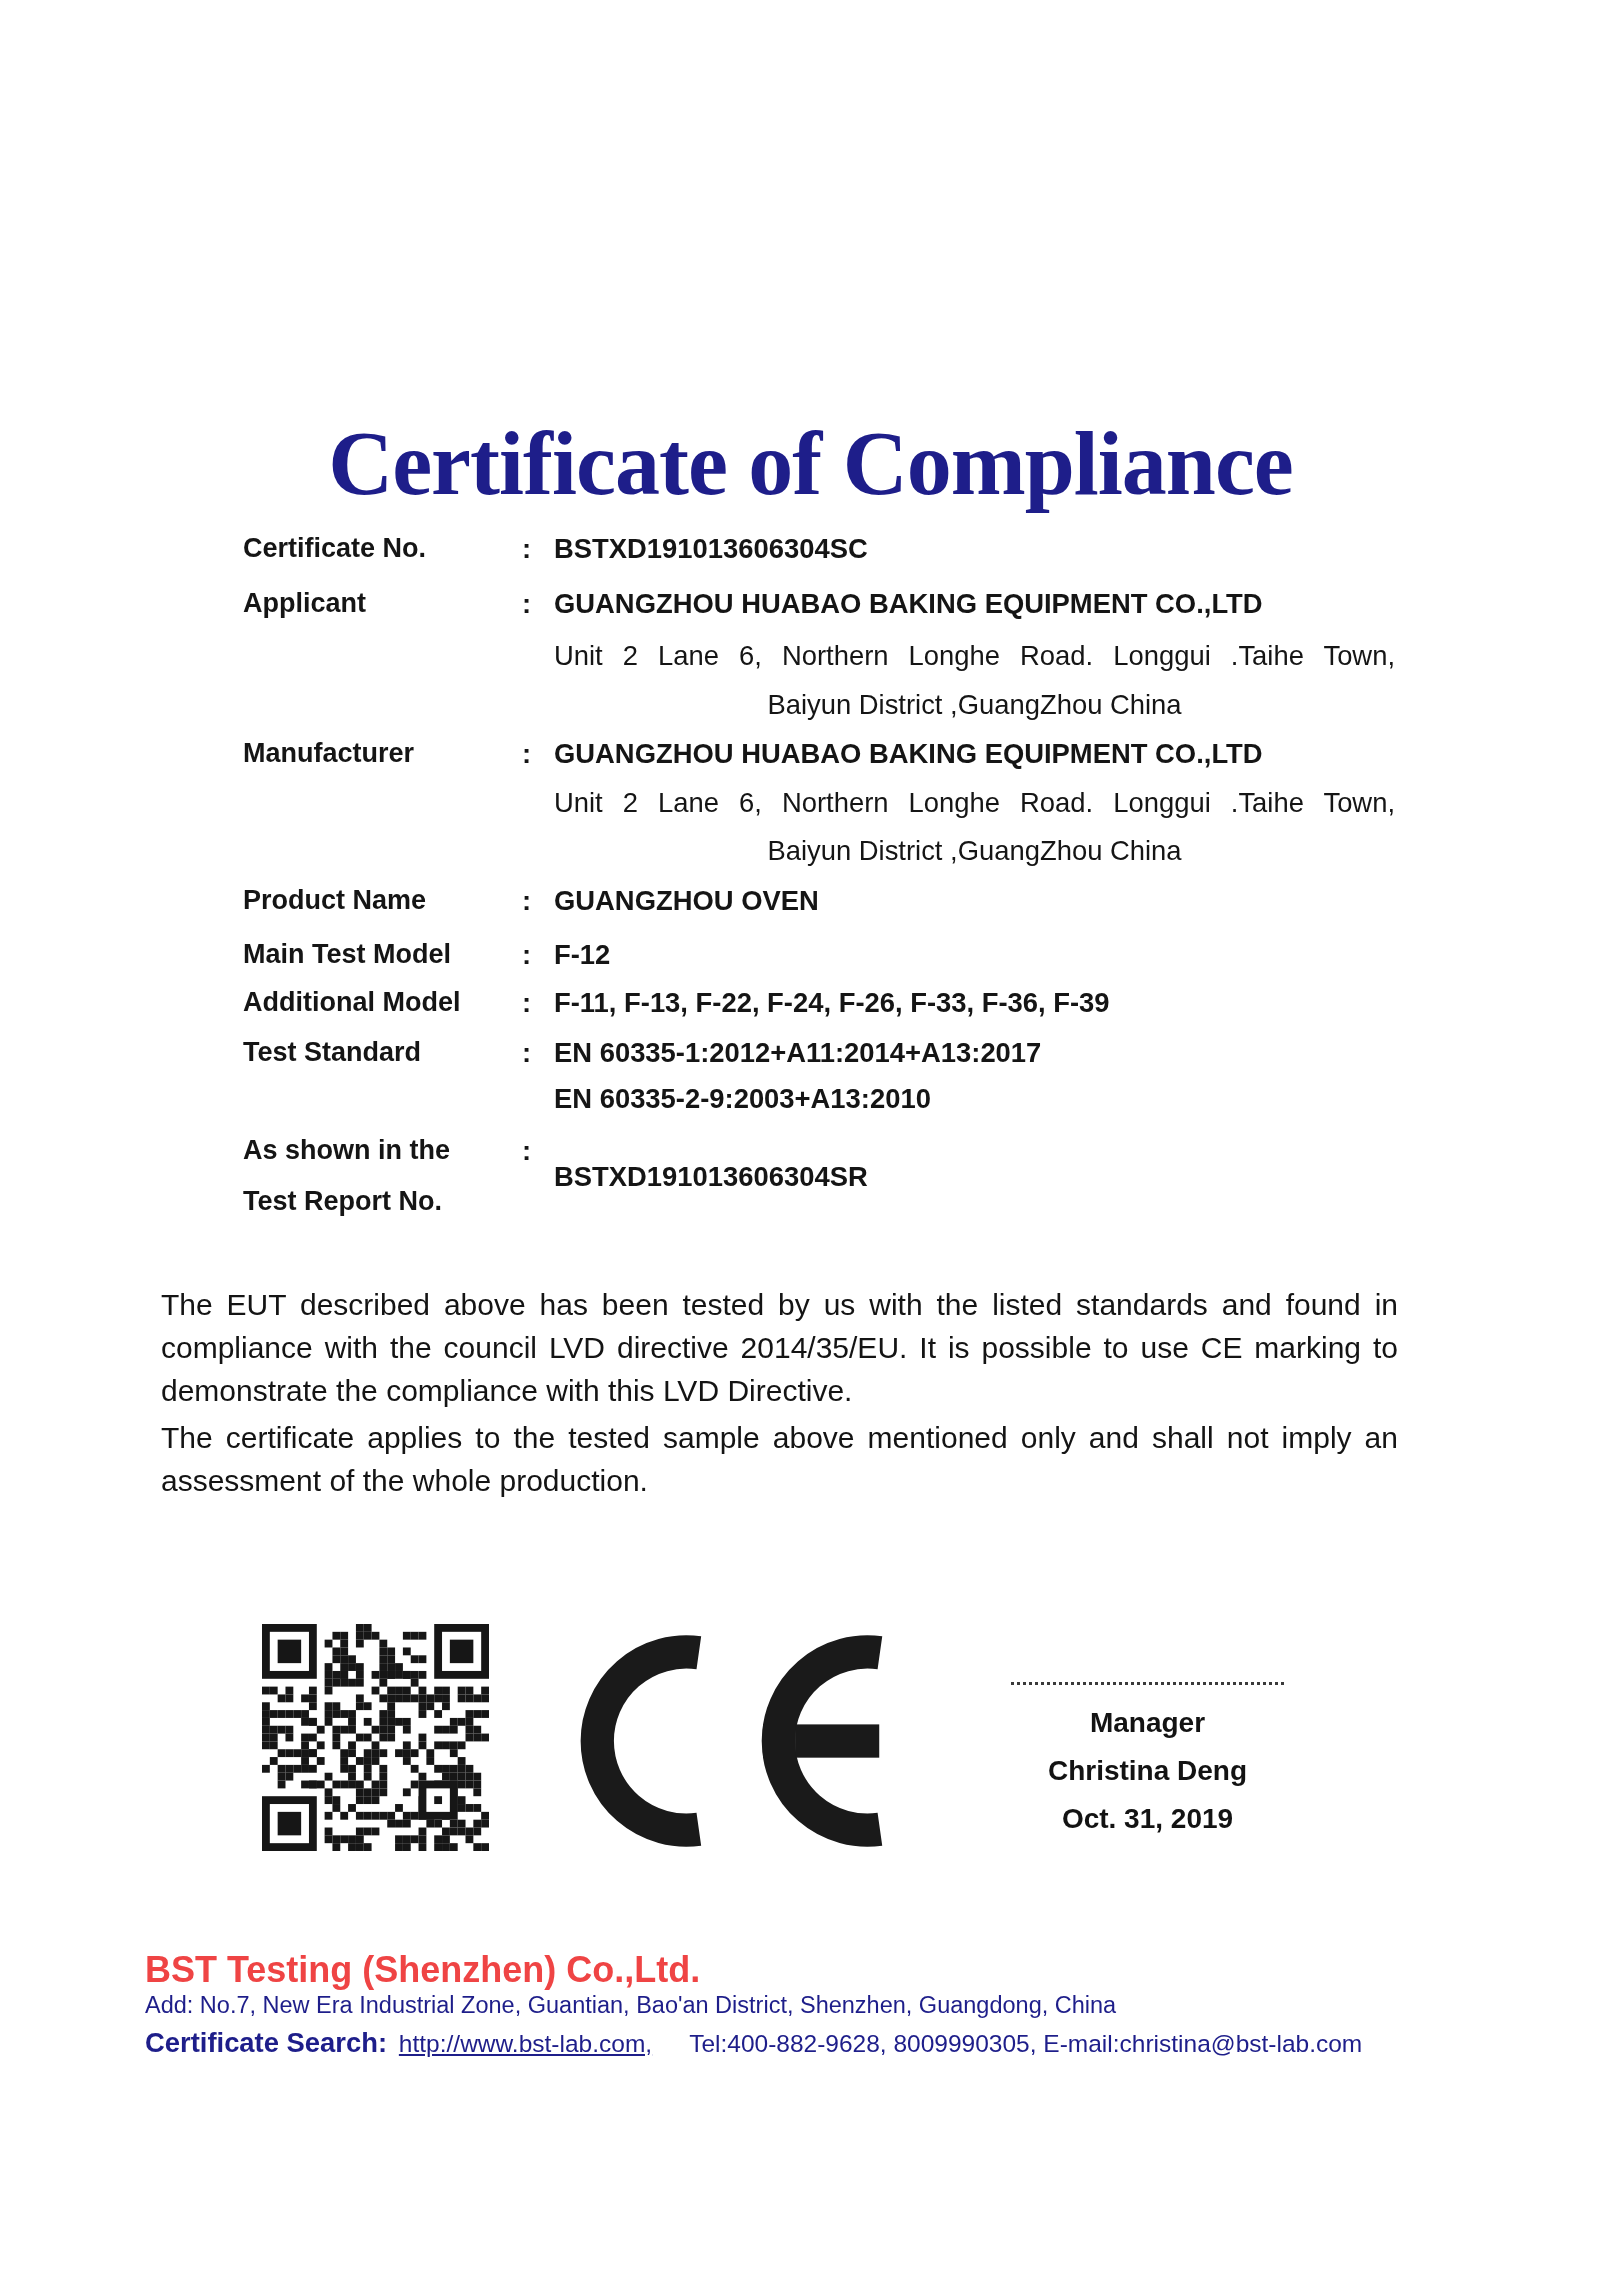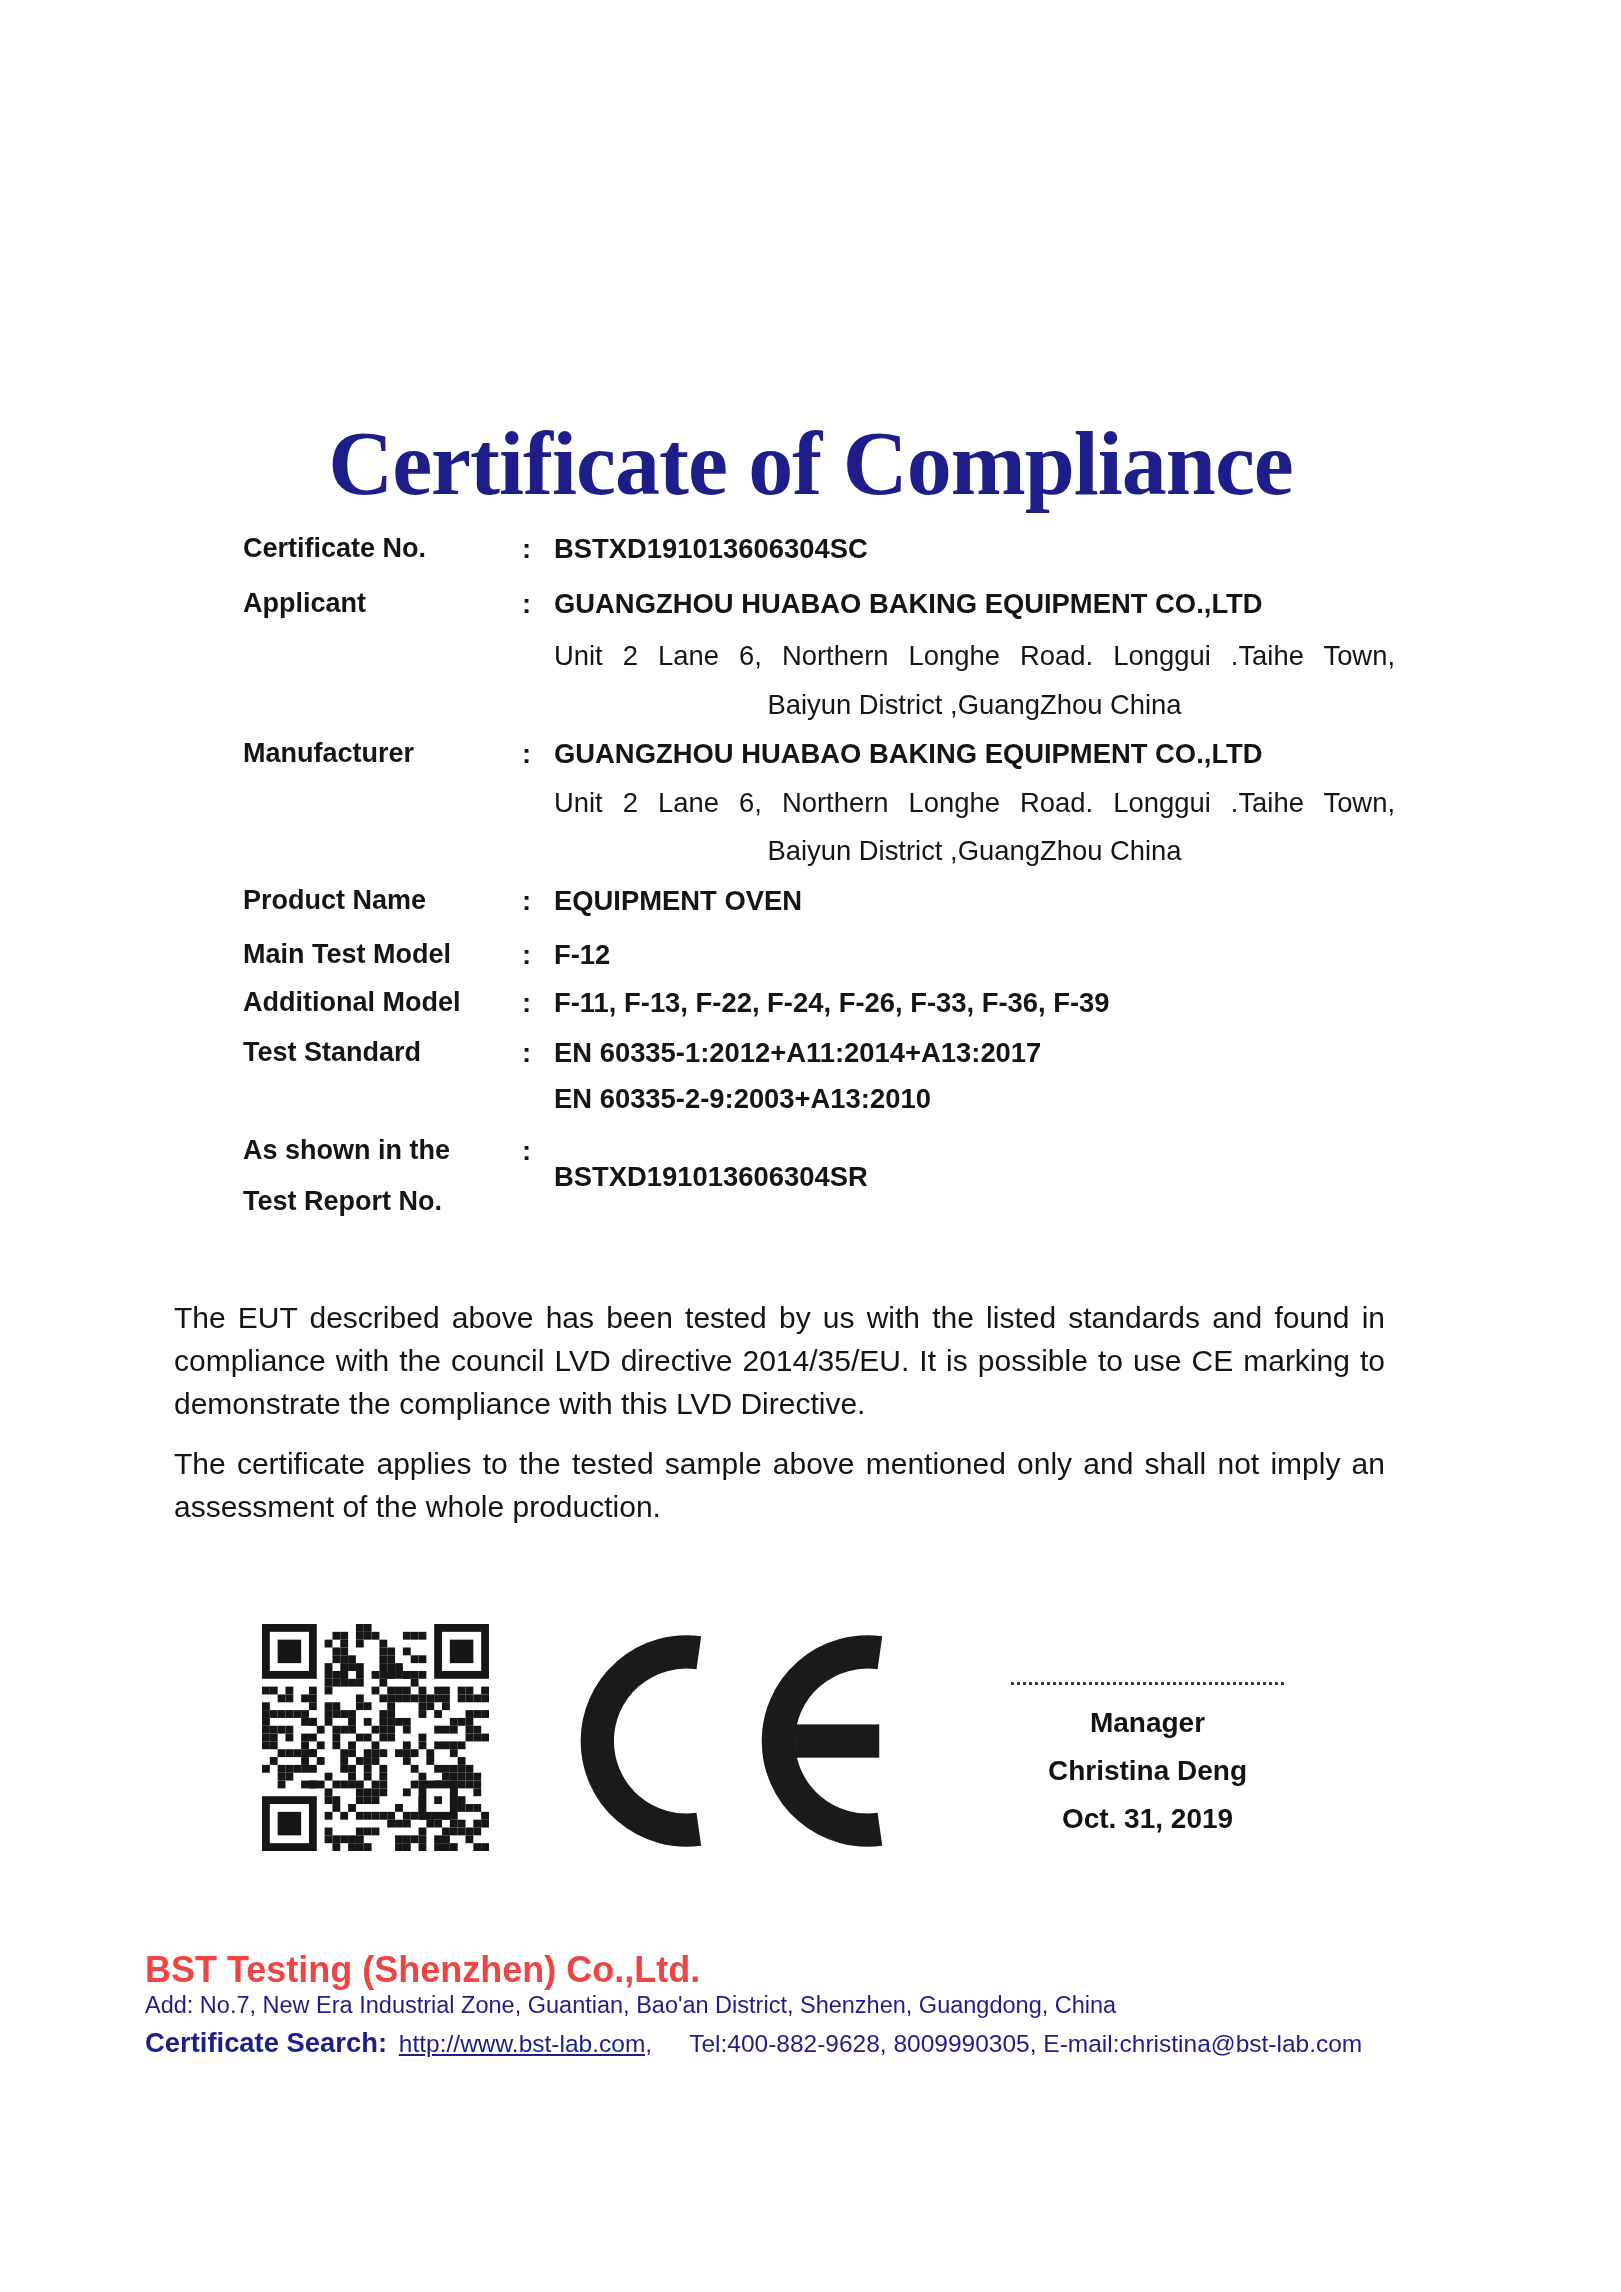--- a/index.html
+++ b/index.html
@@ -18,21 +18,21 @@
   .flabel{position:absolute;left:0;top:0;font-size:27px;font-weight:700;white-space:nowrap;}
   .fcolon{position:absolute;left:279px;top:0;font-size:27.4px;font-weight:700;}
   .fvalue{position:absolute;left:311px;top:0;font-size:27.4px;font-weight:700;white-space:nowrap;}
   .arow{position:absolute;left:554px;width:841px;}
   .addr-just{display:block;font-size:27.4px;font-weight:400;text-align:justify;text-align-last:justify;}
   .addr-left{display:block;font-size:27.4px;font-weight:400;text-align:center;}
   .statement{
     position:absolute;left:157px;top:1279px;width:1245px;
     font-size:30px;line-height:43px;text-align:justify;color:#141414;
   }
-  .statement p{margin:17px;}
+  .statement p{margin:4px;}
   .qr{position:absolute;left:262px;top:1624px;width:227px;height:227px;}
   .ce{position:absolute;left:567px;top:1625px;}
   .sig-block{position:absolute;left:982px;top:1682px;width:331px;text-align:center;}
   .sig-dots{display:block;margin:0 29px 13.7px 29px;border-top:3.9px dotted #3a3a3a;height:0;}
   .sig-line{display:block;font-size:28px;font-weight:700;line-height:48px;color:#131313;}
   .footer-company{
     position:absolute;left:145px;top:1949px;
     font-size:36px;font-weight:700;color:#ef4444;white-space:nowrap;
   }
   .footer-address{
@@ -80,21 +80,21 @@
   <div class="arow" style="top:787px">
     <span class="addr-just">Unit 2 Lane 6, Northern Longhe Road. Longgui .Taihe Town,</span>
   </div>
   <div class="arow" style="top:835px">
     <span class="addr-left">Baiyun District ,GuangZhou China</span>
   </div>
 
   <div class="frow" style="top:885px">
     <span class="flabel">Product Name</span>
     <span class="fcolon">:</span>
-    <span class="fvalue">EQUIPMENT OVEN</span>
+    <span class="fvalue">GUANGZHOU OVEN</span>
   </div>
 
   <div class="frow" style="top:939px">
     <span class="flabel">Main Test Model</span>
     <span class="fcolon">:</span>
     <span class="fvalue">F-12</span>
   </div>
 
   <div class="frow" style="top:987px">
     <span class="flabel">Additional Model</span>

